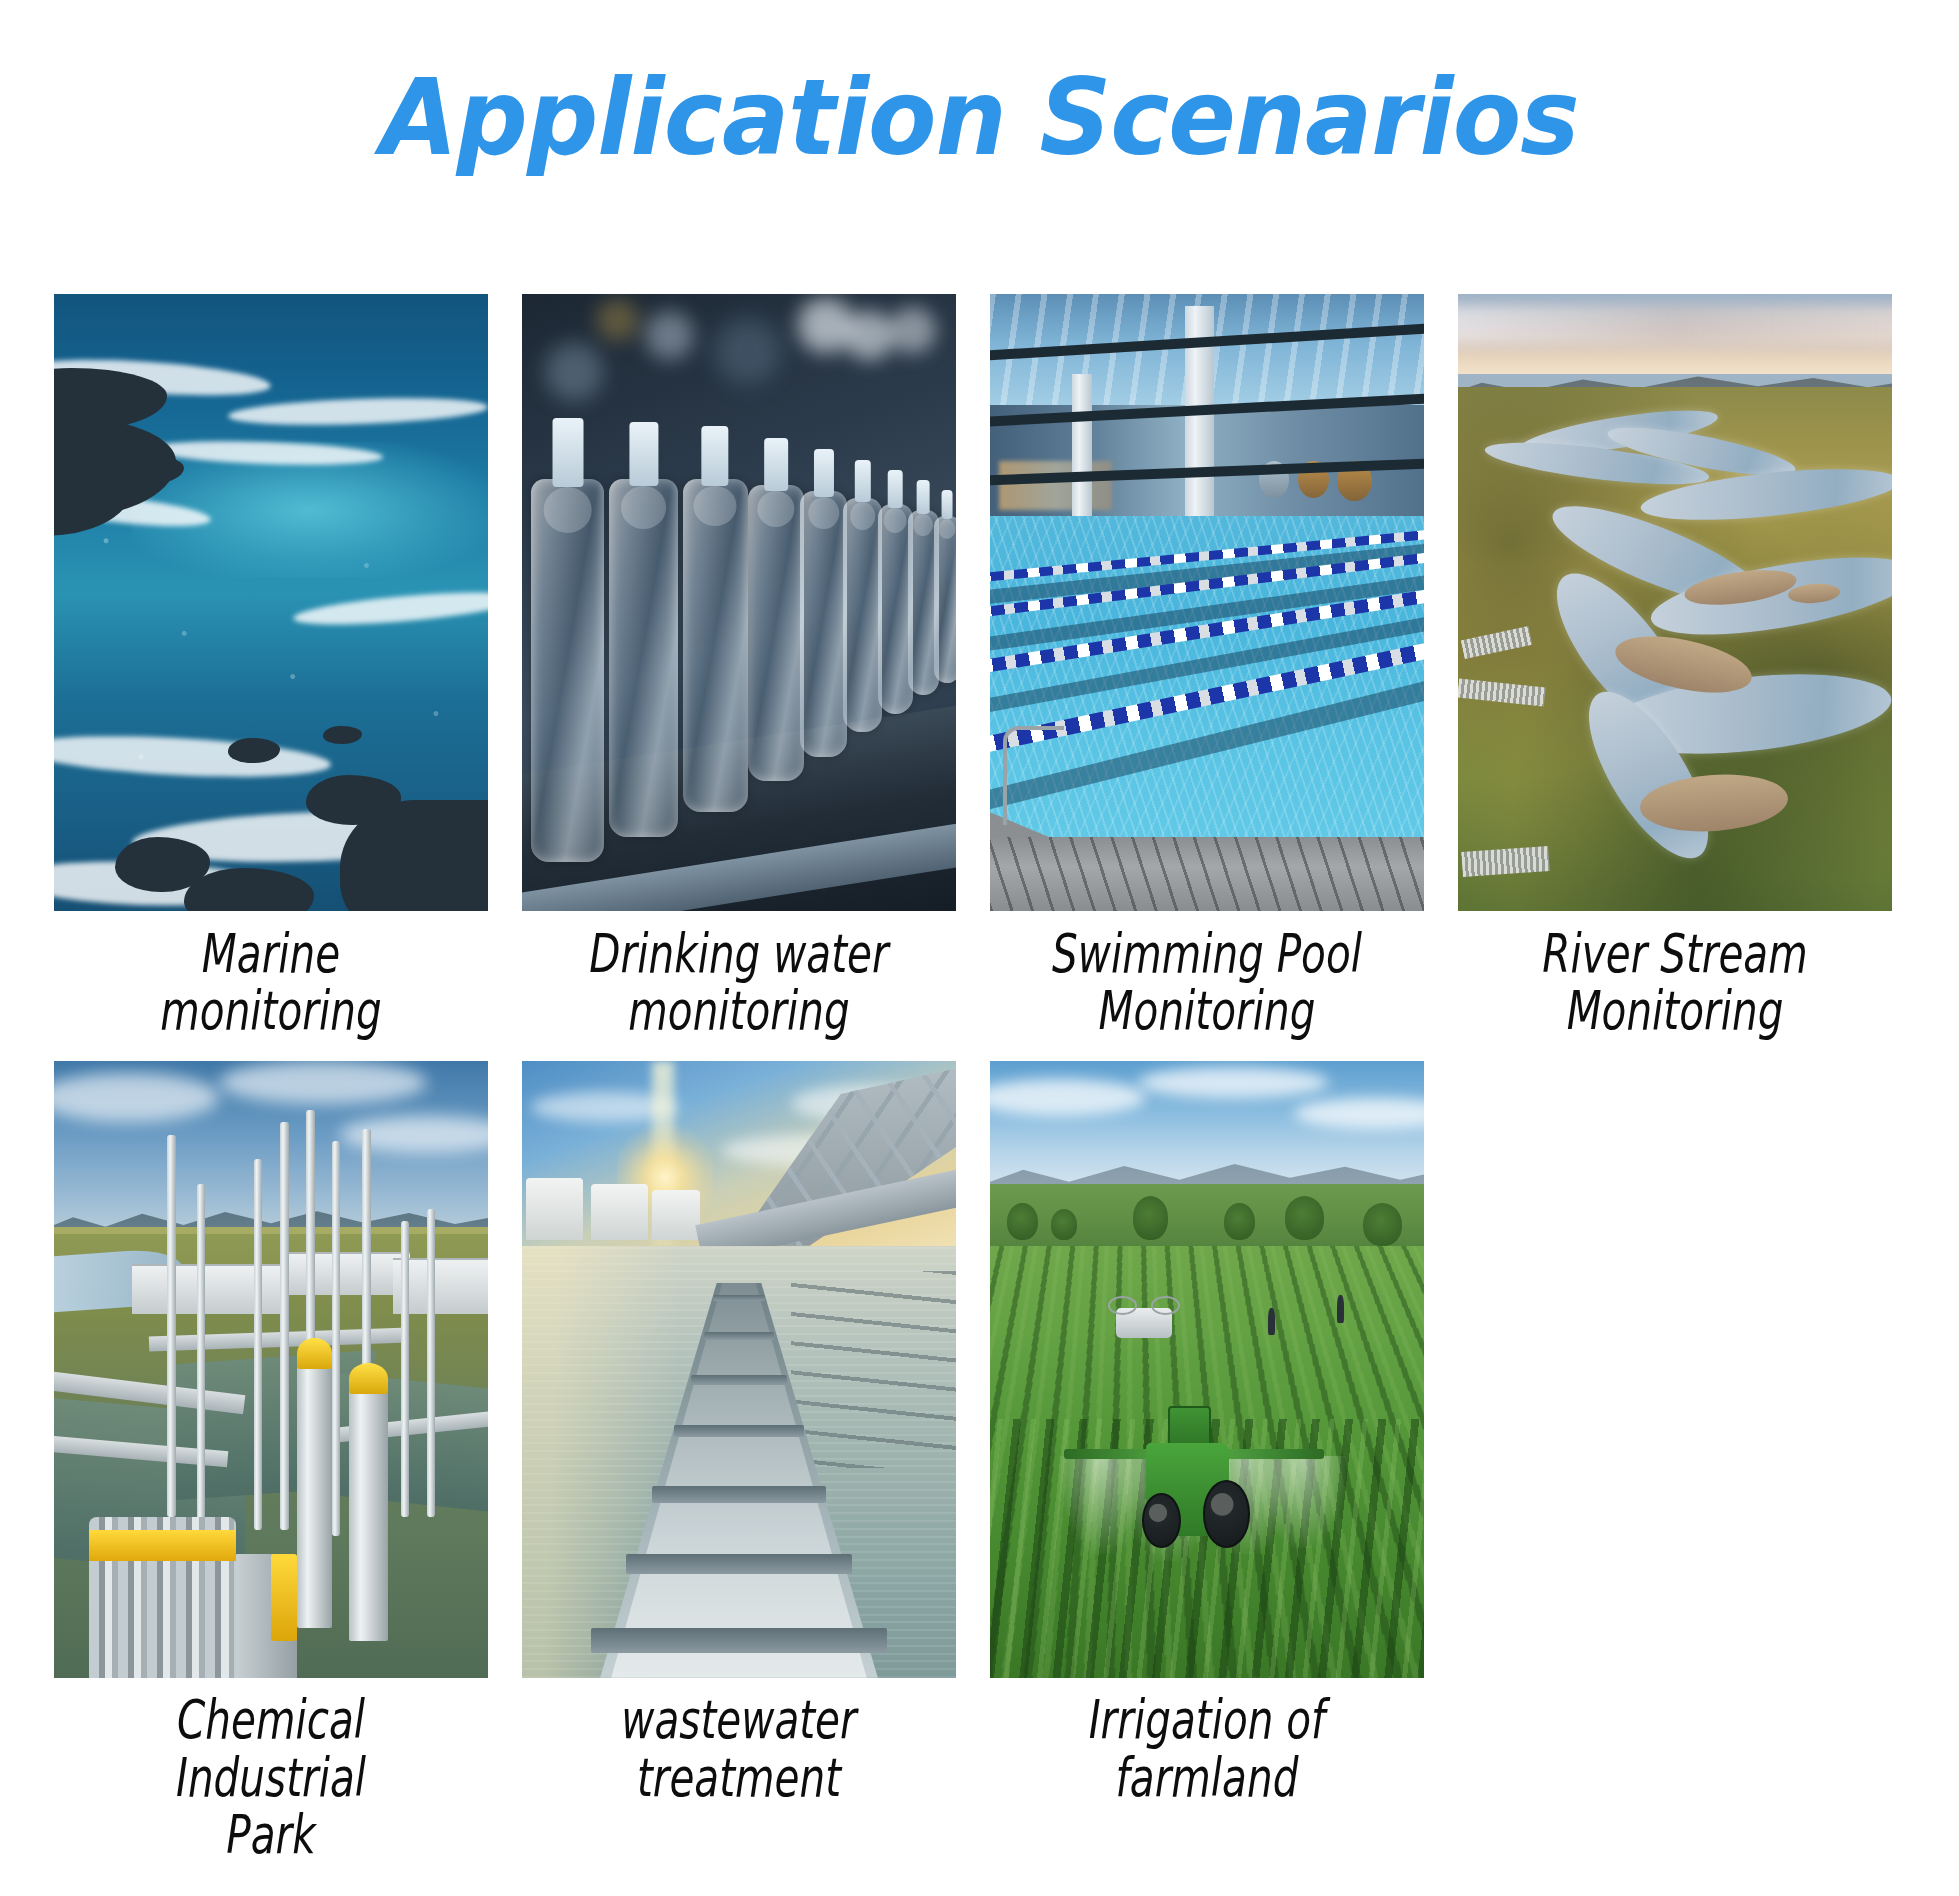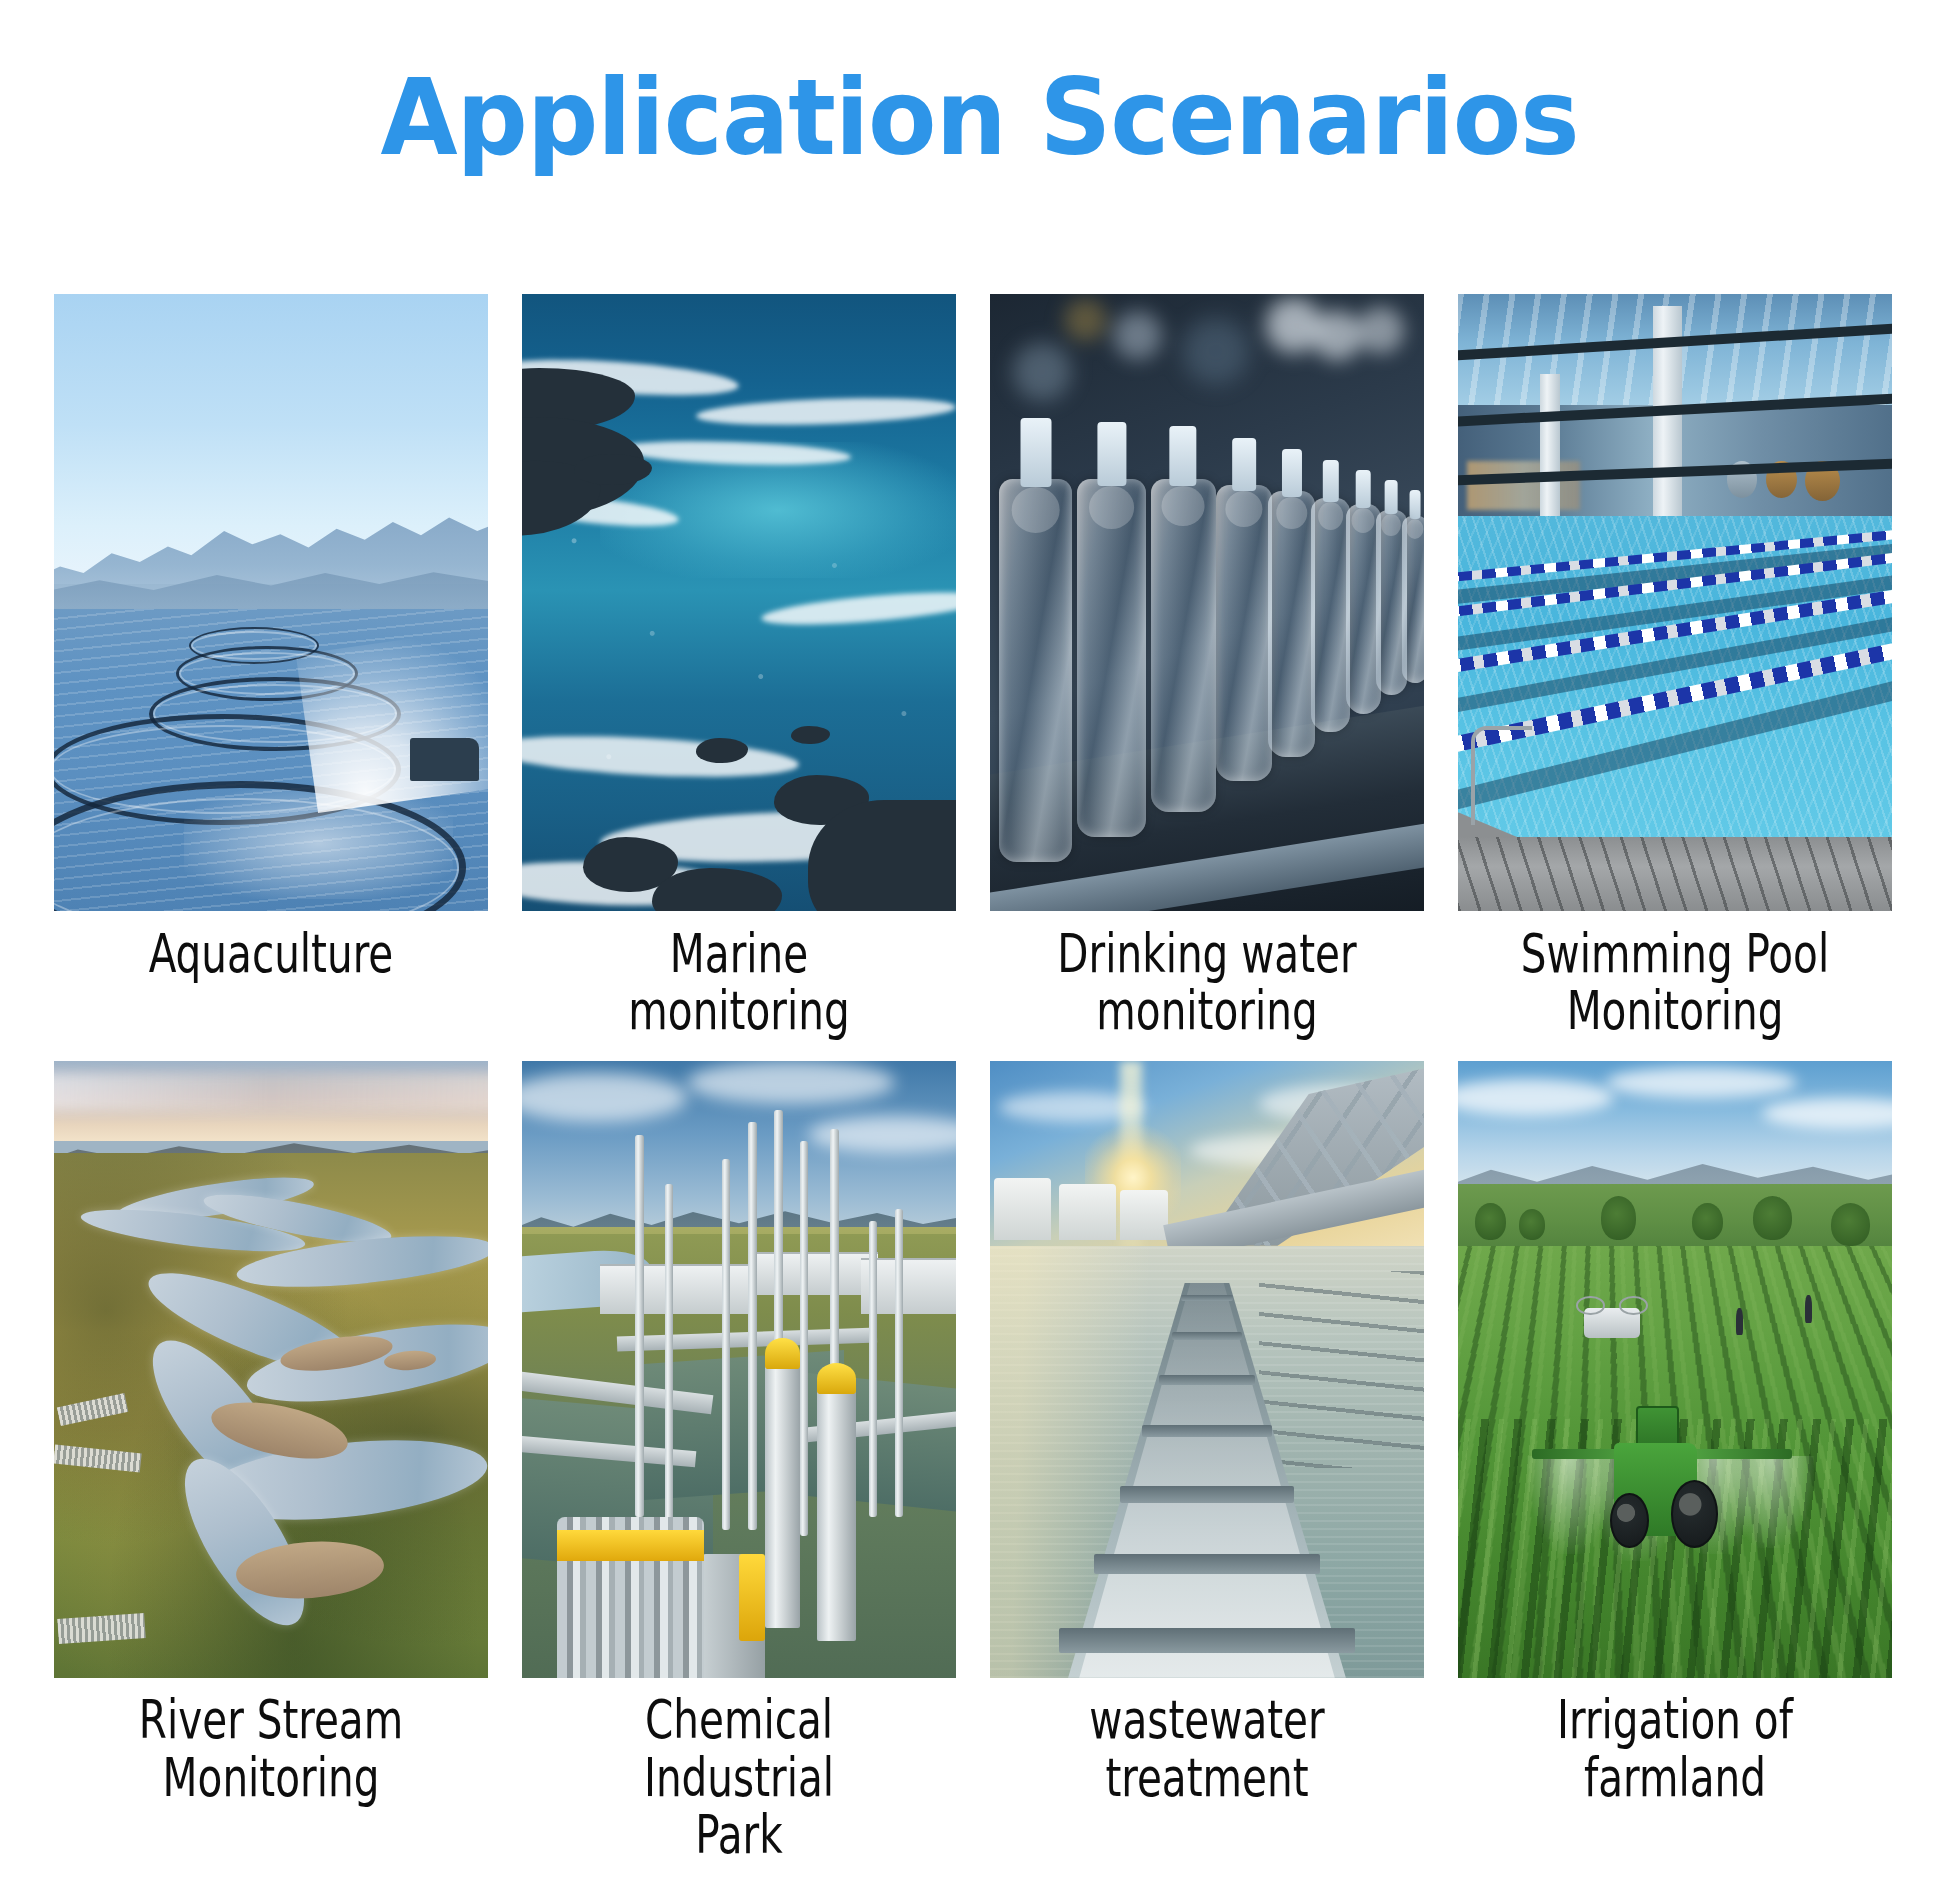--- a/index.html
+++ b/index.html
@@ -10,20 +10,21 @@
     background: #ffffff;
     font-family: "Liberation Sans", sans-serif;
     overflow: hidden;
   }
 
   .page {
     position: relative;
     width: 1959px;
     height: 1897px;
     background: #ffffff;
+    font-style: italic;
   }
 
   
   .title {
     position: absolute;
     top: 61px;
     left: 0;
     width: 100%;
     text-align: center;
     font-family: "DejaVu Sans", "Liberation Sans", sans-serif;
@@ -653,38 +654,20 @@
 </style>
 </head>
 <body>
 
 <div class="page">
 
   <h1 class="title">Application Scenarios</h1>
 
   <div class="grid">
 
-    <div class="cell">
-      <div class="photo">
-        <div class="aq-sky"></div>
-        <div class="aq-mtn"></div>
-        <div class="aq-mtn2"></div>
-        <div class="aq-sea"></div>
-        <div class="aq-shimmer"></div>
-        <div class="aq-ring aq-r5"></div>
-        <div class="aq-ring aq-r4"></div>
-        <div class="aq-ring aq-r3"></div>
-        <div class="aq-ring aq-r2"></div>
-        <div class="aq-foam"></div>
-        <div class="aq-ring aq-r1"></div>
-        <div class="aq-spray"></div>
-        <div class="aq-boat"></div>
-      </div>
-      <div class="caption">Aquaculture</div>
-    </div>
 
     <div class="cell">
       <div class="photo">
         <div class="mo-base"></div>
         <div class="mo-turq"></div>
         <div class="mo-speck"></div>
         <div class="mo-foamband mo-f1"></div>
         <div class="mo-foamband mo-f2"></div>
         <div class="mo-foamband mo-f3"></div>
         <div class="mo-foamband mo-f4"></div>

